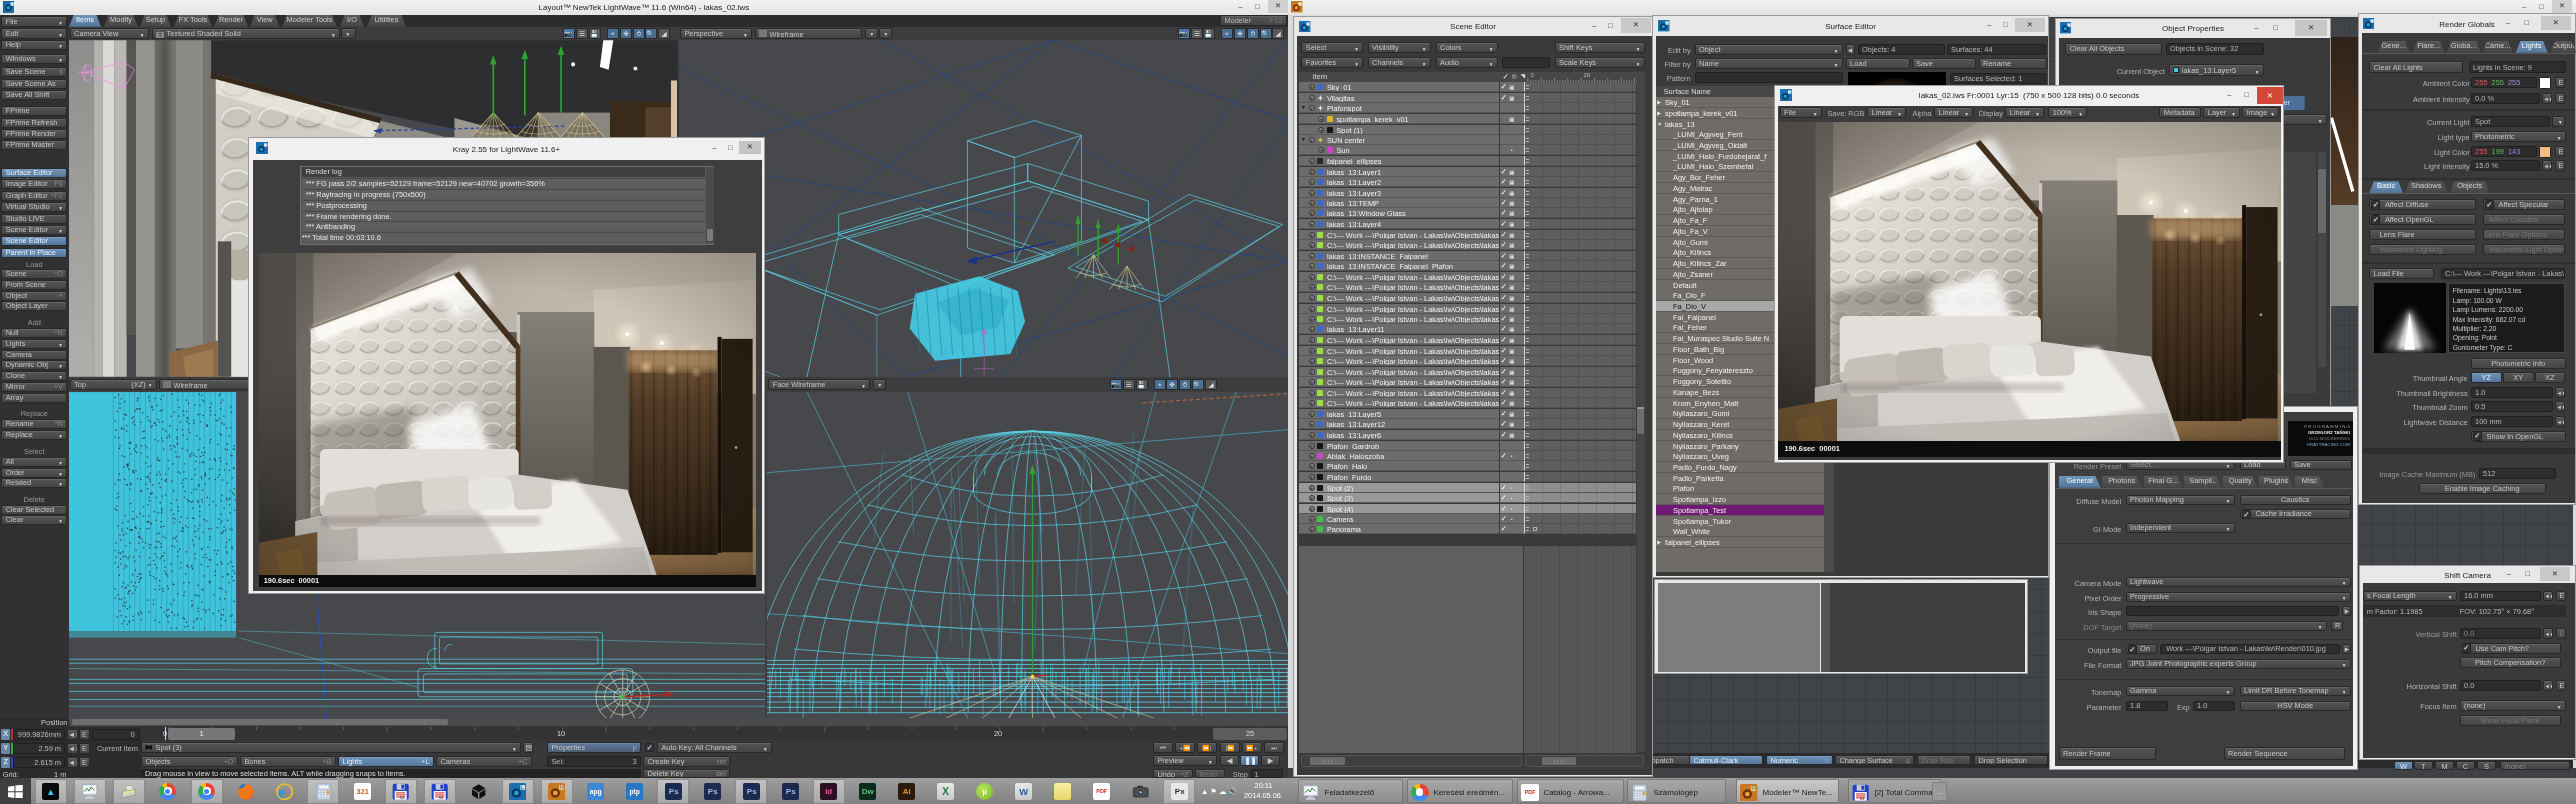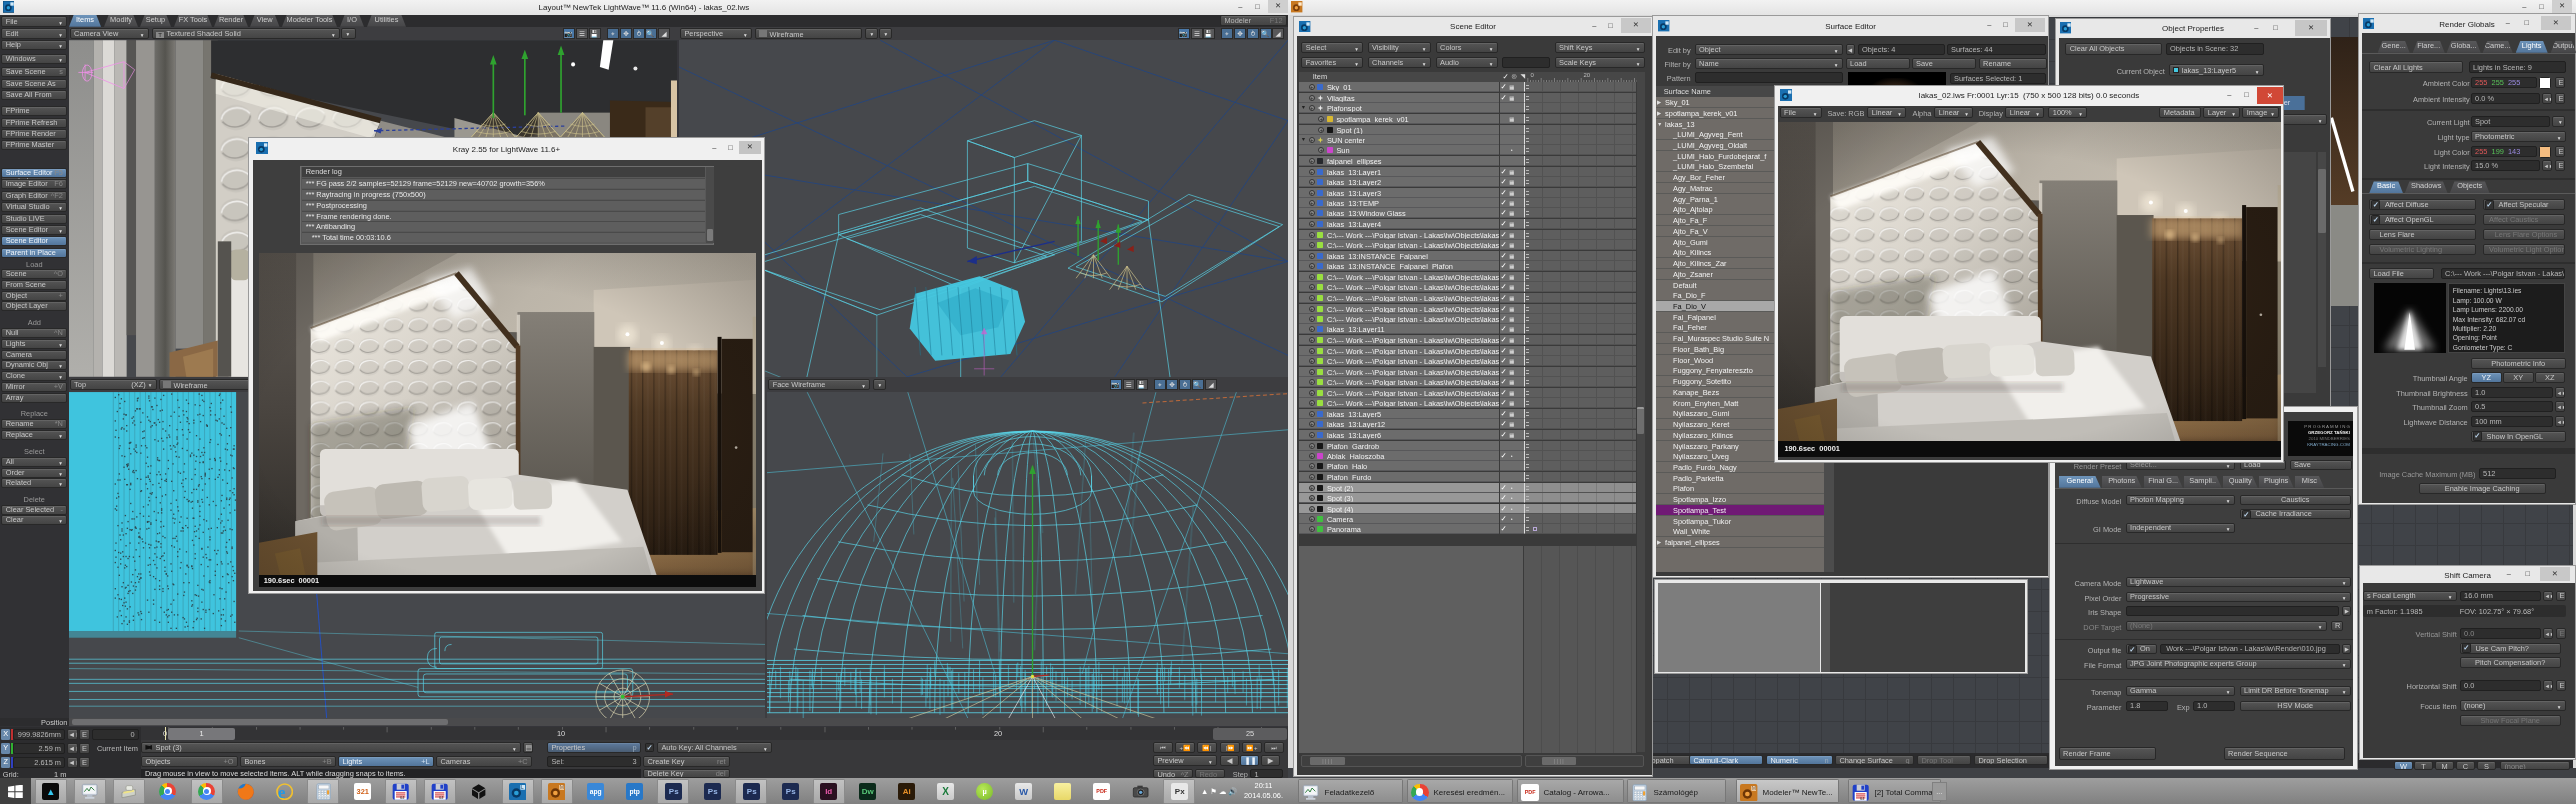--- a/index.html
+++ b/index.html
@@ -163,21 +163,21 @@
 <div class="tb" style="left:298px;top:0;width:39px">Utilities</div>
 </div>
 <div class="b" style="left:1220px;top:15.4px;width:67px;height:10.7px;color:#bbb">Modeler<span style="float:right;color:#777">F12</span></div>
 <div class="abs" style="left:0;top:14.8px;width:69px;height:712px;background:#313134">
 <div class="b" style="left:1.3px;top:1.3px;width:66px;height:10.7px">File<span class="ar">▼</span></div>
 <div class="b" style="left:1.3px;top:13.4px;width:66px;height:10.7px">Edit<span class="ar">▼</span></div>
 <div class="b" style="left:1.3px;top:25px;width:66px;height:10.7px">Help<span class="ar">▼</span></div>
 <div class="b" style="left:1.3px;top:39px;width:66px;height:10.7px">Windows<span class="ar">▼</span></div>
 <div class="b" style="left:1.3px;top:52px;width:66px;height:10.7px">Save Scene<span style="float:right;color:#888">s</span></div>
 <div class="b" style="left:1.3px;top:64px;width:66px;height:10.7px">Save Scene As<span style="float:right;color:#888">^S</span></div>
-<div class="b" style="left:1.3px;top:75px;width:66px;height:10.7px">Save All From</div>
+<div class="b" style="left:1.3px;top:75px;width:66px;height:10.7px">Save All Shift</div>
 <div class="b" style="left:1.3px;top:91px;width:66px;height:10.7px">FPrime</div>
 <div class="b" style="left:1.3px;top:103px;width:66px;height:10.7px">FPrime Refresh</div>
 <div class="b" style="left:1.3px;top:114px;width:66px;height:10.7px">FPrime Render</div>
 <div class="b" style="left:1.3px;top:125px;width:66px;height:10.7px">FPrime Master</div>
 <div class="b" style="left:1.3px;top:156px;width:66px;height:10.7px">KrayOptions</div>
 <div class="b hl" style="left:1.3px;top:153px;width:66px;height:10.7px">Surface Editor<span style="float:right;color:#888">F5</span></div>
 <div class="b" style="left:1.3px;top:164px;width:66px;height:10.7px">Image Editor<span style="float:right;color:#888">F6</span></div>
 <div class="b" style="left:1.3px;top:176px;width:66px;height:10.7px">Graph Editor<span style="float:right;color:#888">^F2</span></div>
 <div class="b" style="left:1.3px;top:187px;width:66px;height:10.7px">Virtual Studio<span class="ar">▼</span></div>
 <div class="b" style="left:1.3px;top:199px;width:66px;height:10.7px">Studio LIVE</div>
@@ -1515,21 +1515,21 @@
 <div class="wbtn" style="left:474px;top:5.4px;width:14.8px;height:10px">□</div>
 <div class="wbtn" style="left:490px;top:3.4px;width:21.5px;height:12.7px;background:#c4c4c4;line-height:12px">✕</div>
 <div class="abs" style="left:4px;top:21.5px;width:509px;height:431px;background:#3e3e3e">
 <div class="abs" style="left:47px;top:6px;width:414px;height:79px;background:#585858;border:0.7px solid #6e6e6e">
 <div class="abs" style="left:0.7px;top:0.7px;width:403px;height:10px;background:#3f3f3f;color:#ddd;padding-left:4px">Render log</div>
 <div class="abs" style="left:0.7px;top:11.4px;width:403px;height:10px;background:#5e5e5e;border-top:0.7px solid #4a4a4a;color:#e8e8e8;padding-left:4px;white-space:nowrap;overflow:hidden">*** FG pass 2/2 samples=52129 frame=52129 new=40702 growth=356%</div>
 <div class="abs" style="left:0.7px;top:22px;width:403px;height:10px;background:#5e5e5e;border-top:0.7px solid #4a4a4a;color:#e8e8e8;padding-left:4px;white-space:nowrap;overflow:hidden">*** Raytracing in progress (750x500)</div>
 <div class="abs" style="left:0.7px;top:33px;width:403px;height:10px;background:#5e5e5e;border-top:0.7px solid #4a4a4a;color:#e8e8e8;padding-left:4px;white-space:nowrap;overflow:hidden">*** Postprocessing</div>
 <div class="abs" style="left:0.7px;top:44px;width:403px;height:10px;background:#5e5e5e;border-top:0.7px solid #4a4a4a;color:#e8e8e8;padding-left:4px;white-space:nowrap;overflow:hidden">*** Frame rendering done.</div>
 <div class="abs" style="left:0.7px;top:54px;width:403px;height:10px;background:#5e5e5e;border-top:0.7px solid #4a4a4a;color:#e8e8e8;padding-left:4px;white-space:nowrap;overflow:hidden">*** Antibanding</div>
-<div class="abs" style="left:0.7px;top:65px;width:403px;height:10px;background:#5e5e5e;border-top:0.7px solid #4a4a4a;color:#e8e8e8;padding-left:10px;white-space:nowrap;overflow:hidden">*** Total time 00:03:10.6</div>
+<div class="abs" style="left:0.7px;top:65px;width:403px;height:10px;background:#5e5e5e;border-top:0.7px solid #4a4a4a;color:#e8e8e8;padding-left:0;white-space:nowrap;overflow:hidden">*** Total time 00:03:10.6</div>
 <div class="abs" style="left:405px;top:0.7px;width:8px;height:76px;background:#4a4a4a">
           <div class="abs" style="left:0.7px;top:62px;width:6.7px;height:12px;background:#7a7a7a;border-radius:1.3px"></div>
         </div>
 </div>
 <svg class="abs" style="left:6px;top:93px" width="497" height="322" viewBox="0 0 750 480" preserveAspectRatio="none">
         <use href="#bedroom"></use>
       </svg>
 <div class="abs" style="left:6px;top:415px;width:497px;height:12px;background:#0c0c0c;color:#f0f0f0;font-weight:bold;padding:1.3px 0 0 4.7px;font-size:7.4px">190.6sec&nbsp; 00001</div>
 </div>
   </div>
@@ -2464,21 +2464,21 @@
 <div class="tb" style="left:88px;top:148px;width:40px">Objects</div>
 <div class="abs" style="left:0;top:160px;width:213px;height:0.7px;background:#5a5a5a"></div>
 <div class="b" style="left:7.4px;top:166px;width:107px;padding-left:14.8px">Affect Diffuse</div>
 <div class="ck" style="left:9.4px;top:167px">✓</div>
 <div class="b" style="left:121px;top:166px;width:82px;padding-left:14.8px">Affect Specular</div>
 <div class="ck" style="left:123px;top:167px">✓</div>
 <div class="b" style="left:7.4px;top:181px;width:107px;padding-left:14.8px">Affect OpenGL</div>
 <div class="ck" style="left:9.4px;top:182px">✓</div>
 <div class="b dim" style="left:121px;top:181px;width:82px;padding-left:5.4px">Affect Caustics</div>
 <div class="b" style="left:7.4px;top:196px;width:107px;padding-left:5.4px">&nbsp;&nbsp;Lens Flare</div>
-<div class="b dim" style="left:121px;top:196px;width:82px;padding-left:11px">Lens Flare Options</div>
+<div class="b dim" style="left:121px;top:196px;width:82px;padding-left:1px">Lens Flare Options</div>
 <div class="b dim" style="left:7.4px;top:211px;width:107px;padding-left:5.4px">&nbsp;&nbsp;Volumetric Lighting</div>
 <div class="b dim" style="left:121px;top:211px;width:82px;padding-left:5.4px">Volumetric Light Options</div>
 <div class="sep" style="left:0;top:229px;width:213px"></div>
 <div class="b" style="left:7.4px;top:235px;width:65px">Load File</div>
 <div class="f" style="left:79px;top:235px;width:124px">C:\--- Work ---\Polgar Istvan - Lakas\lw</div>
 <div class="abs" style="left:12px;top:250px;width:72px;height:70px;background:#050505"><svg width="72" height="70" viewBox="0 0 107 105">
           <polygon points="53,38 14,100 92,100" fill="#cfcfcf" opacity="0.55" filter="url(#bl6)"></polygon>
           <polygon points="53,40 34,100 72,100" fill="#f2f2f2" opacity="0.85" filter="url(#bl3)"></polygon>
           <polygon points="53,44 45,100 61,100" fill="#fff"></polygon>
         </svg></div>

